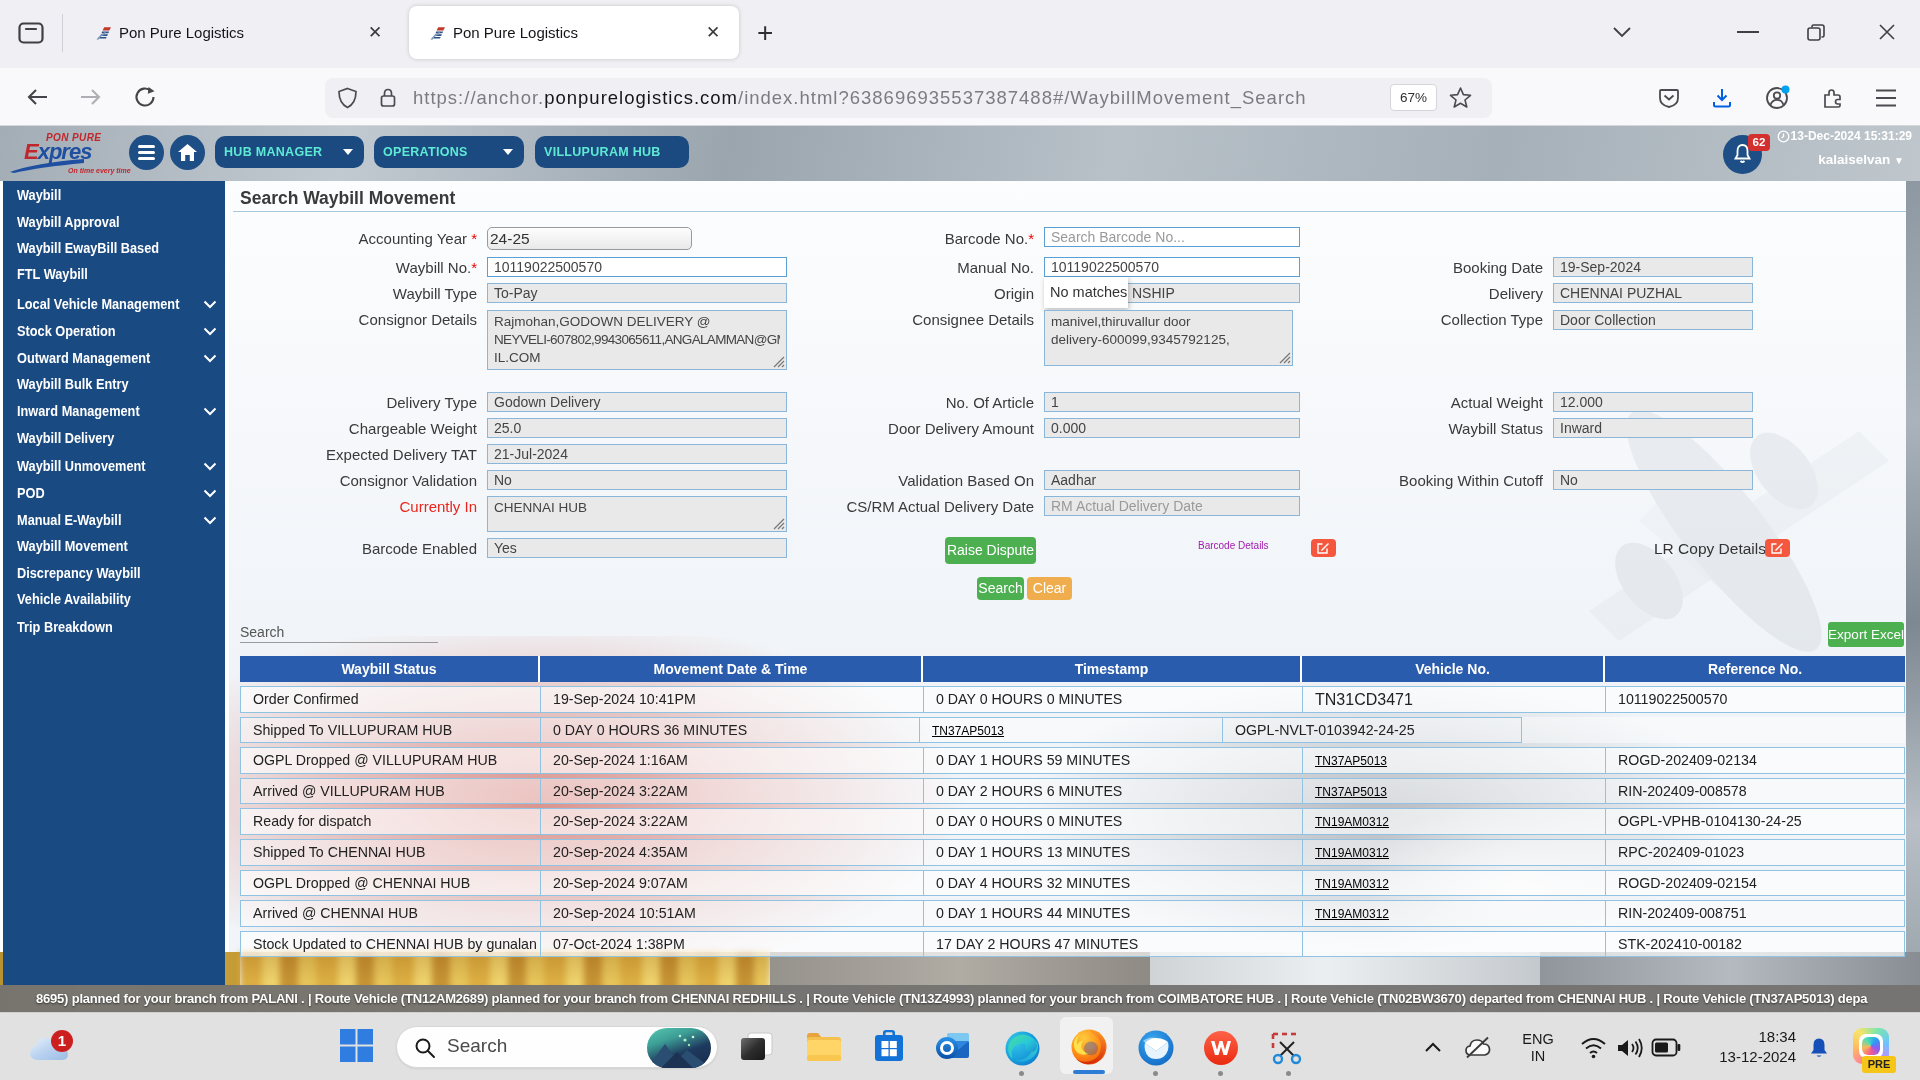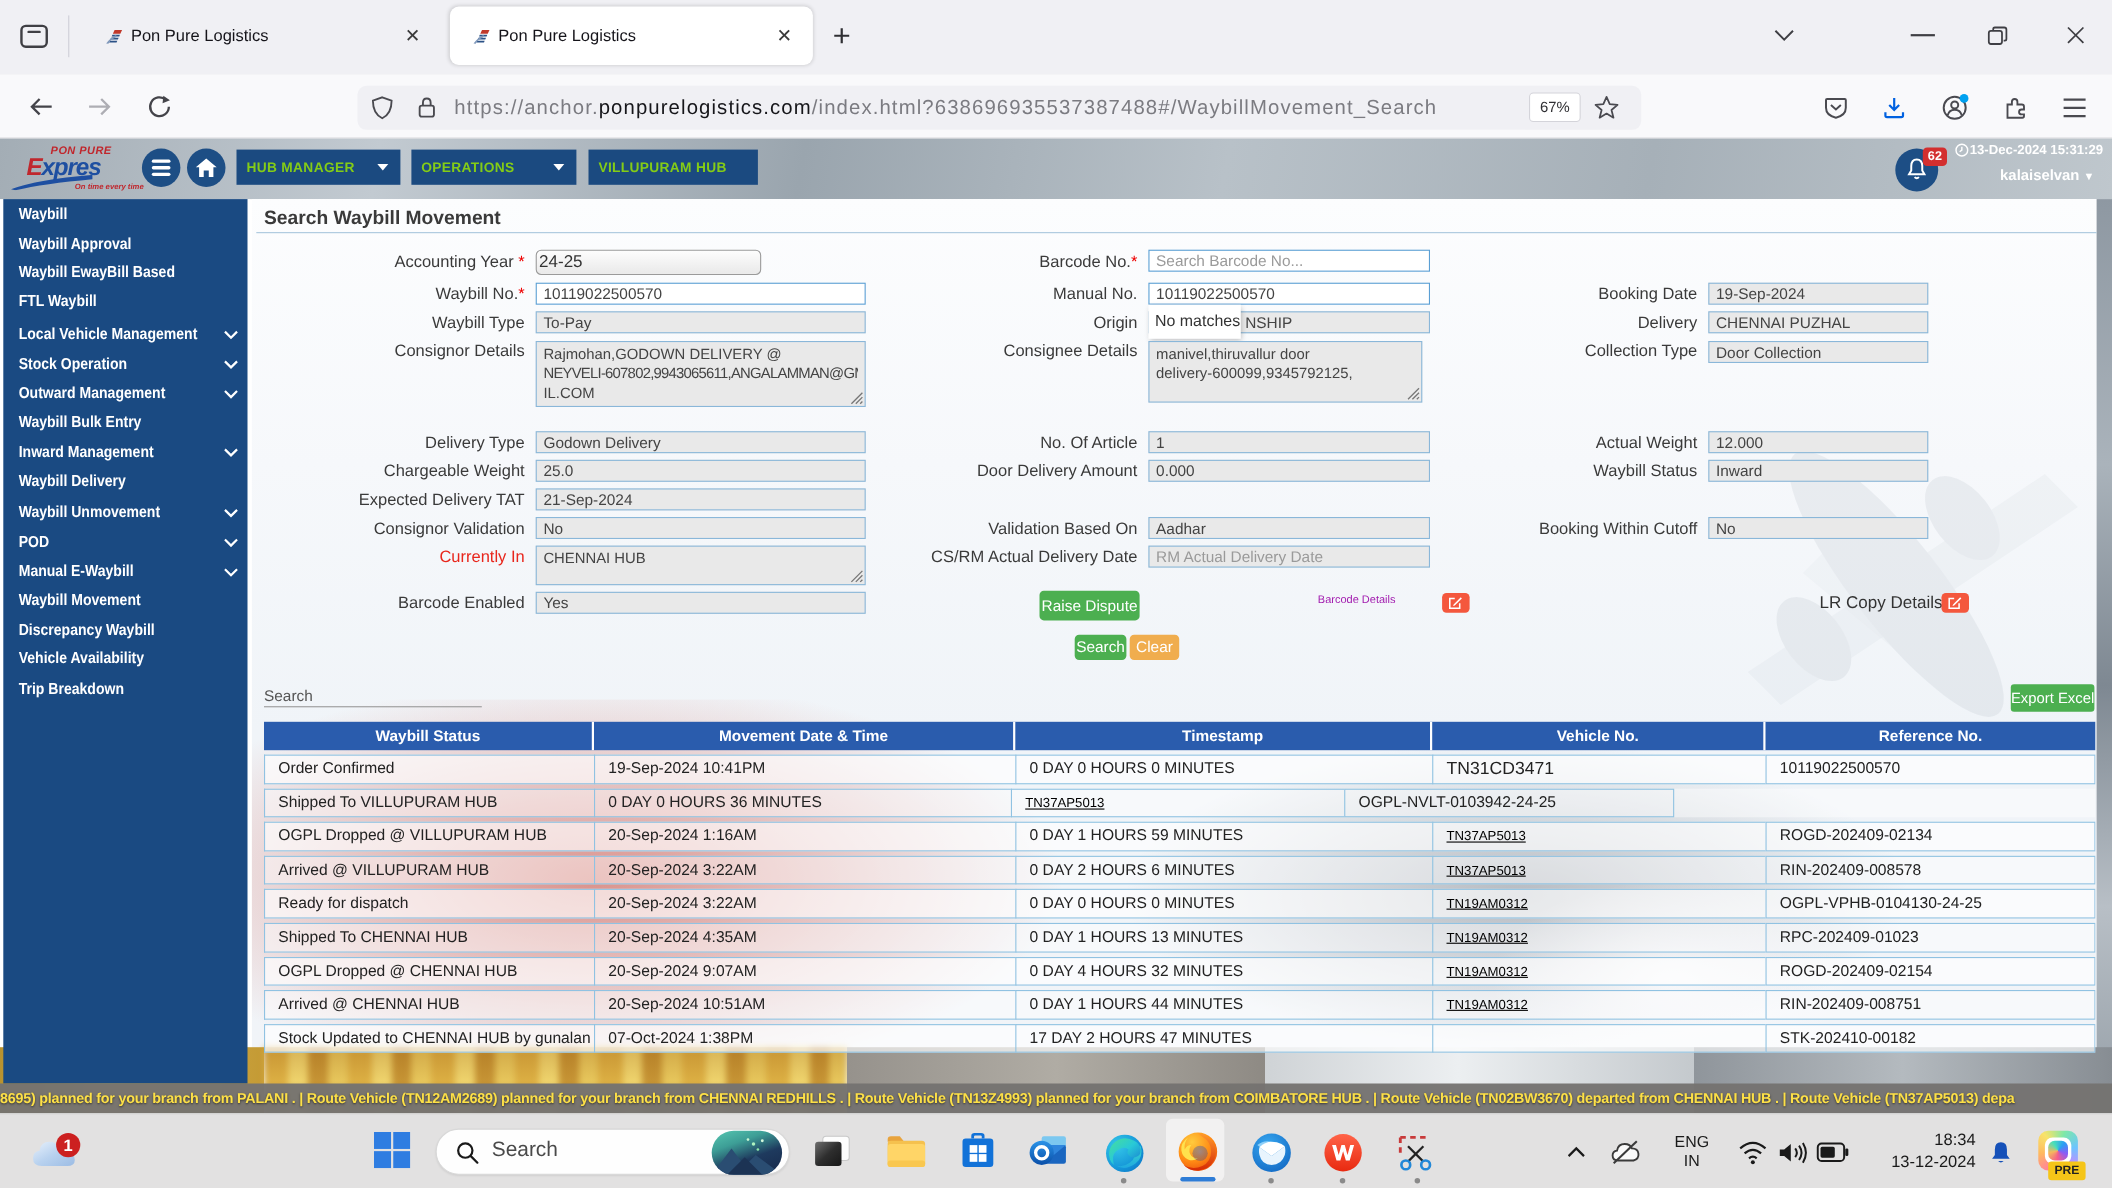--- a/index.html
+++ b/index.html
@@ -9,21 +9,21 @@
 
 #tabbar { position:absolute; left:0; top:0; width:1920px; height:68px; background:#f0f0f4; }
 #activetab { position:absolute; left:409px; top:6px; width:330px; height:53px; background:#fff; border-radius:8px; box-shadow:0 0 4px rgba(0,0,0,.18); }
 .tabtxt { font-size:15px; color:#15141a; }
 .tabx { font-size:17px; color:#3a3a3a; }
 #navbar { position:absolute; left:0; top:68px; width:1920px; height:58px; background:#f9f9fb; border-bottom:1px solid #d7d7db; }
 #urlbar { position:absolute; left:325px; top:10px; width:1167px; height:40px; background:#f0f0f4; border-radius:8px; }
 
 #appheader { position:absolute; left:0; top:126px; width:1920px; height:55px;
   background:linear-gradient(100deg,#a3adb5 0%,#c2cad1 18%,#9aa5ae 38%,#b8c1c8 58%,#a6b0b8 78%,#bfc7cd 100%); }
-.hdrbox { position:absolute; top:10px; height:32px; background:#1b4a80; color:#84cc16; font-weight:bold; font-size:12.5px; line-height:32px; padding-left:9px; letter-spacing:.3px; }
+.hdrbox { position:absolute; top:10px; height:32px; background:#1b4a80; color:#5eead4; font-weight:bold; font-size:12.5px; line-height:32px; padding-left:9px; letter-spacing:.3px;border-radius:10px; }
 .circbtn { position:absolute; top:9px; width:35px; height:35px; border-radius:50%; background:#1d4e85; }
 
 #sidebar { position:absolute; left:3px; top:181px; width:222px; height:804px; background:#1a4a82; }
 .sbi { position:absolute; left:14px; color:#fff; font-size:14.5px; font-weight:bold; white-space:nowrap; transform:scaleX(.88); transform-origin:0 0; }
 .sbc { position:absolute; left:200px; color:#fff; font-size:13px; font-weight:bold; }
 
 #content { position:absolute; left:229px; top:181px; width:1677px; height:804px;
   background:linear-gradient(180deg,#fcfdfe 0%,#f6f8fb 30%,#f0f4f8 60%,#f1f4f8 100%); }
 .lbl { position:absolute; width:260px; text-align:right; font-size:15px; color:#3a3a3a; white-space:nowrap; }
 .req { color:#e00; }
@@ -38,21 +38,21 @@
 #tbl { position:absolute; left:240px; top:656px; width:1665px; height:302px; overflow:hidden; }
 .thr { display:flex; background:#2a5cad; height:26px; }
 .thr div { color:#fff; font-weight:bold; font-size:14px; text-align:center; line-height:26px; border-right:2px solid #fff; }
 .trow { display:flex; height:26.6px; margin-top:4px; }
 .trow div { border:1px solid #90c2e2; border-right:none; font-size:14.2px; color:#222; line-height:25px; padding-left:12px; white-space:nowrap; overflow:hidden; }
 .trow div:last-child { border-right:1px solid #90c2e2; }
 .c1 { width:300px; } .c2 { width:383px; } .c3 { width:379px; } .c4 { width:303px; } .c5 { width:300px; }
 .vlink { color:#000000; text-decoration:underline; font-size:12px; }
 
 #strip { position:absolute; left:0; top:952px; width:1920px; height:60px; }
-#ticker { position:absolute; left:0; top:985px; width:1920px; height:27px; background:rgba(117,115,112,.96); color:#fde047; font-size:13px; letter-spacing:-.2px; font-weight:bold; line-height:27px; white-space:nowrap; overflow:hidden; text-shadow:0 1px 2px rgba(0,0,0,.6); }
+#ticker { position:absolute; left:0; top:985px; width:1920px; height:27px; background:rgba(117,115,112,.96); color:#ffffff; font-size:13px; letter-spacing:-.2px; font-weight:bold; line-height:27px; white-space:nowrap; overflow:hidden; text-shadow:0 1px 2px rgba(0,0,0,.6);padding-left:36px; }
 #taskbar { position:absolute; left:0; top:1012px; width:1920px; height:68px; background:#e2e1e1; border-top:1px solid #d0d0d0; }
 </style>
 </head>
 <body>
 <div id="root">
 
 <div id="tabbar">
   <svg class="abs" style="left:17px;top:19px" width="28" height="28" viewBox="0 0 28 28">
         <rect x="2.5" y="4.5" width="23" height="19" rx="4" fill="none" stroke="#3f3f44" stroke-width="2.2"></rect>
         <line x1="9" y1="10" x2="19" y2="10" stroke="#3f3f44" stroke-width="2.2" stroke-linecap="round"></line>
@@ -293,21 +293,21 @@
   <div class="inp" style="left:1553px;top:392px;width:200px">12.000</div>
 
   <div class="lbl" style="left:217px;top:420px">Chargeable Weight</div>
   <div class="inp" style="left:487px;top:418px;width:300px">25.0</div>
   <div class="lbl" style="left:774px;top:420px">Door Delivery Amount</div>
   <div class="inp" style="left:1044px;top:418px;width:256px">0.000</div>
   <div class="lbl" style="left:1283px;top:420px">Waybill Status</div>
   <div class="inp" style="left:1553px;top:418px;width:200px">Inward</div>
 
   <div class="lbl" style="left:217px;top:446px">Expected Delivery TAT</div>
-  <div class="inp" style="left:487px;top:444px;width:300px">21-Sep-2024</div>
+  <div class="inp" style="left:487px;top:444px;width:300px">21-Jul-2024</div>
 
   <div class="lbl" style="left:217px;top:472px">Consignor Validation</div>
   <div class="inp" style="left:487px;top:470px;width:300px">No</div>
   <div class="lbl" style="left:774px;top:472px">Validation Based On</div>
   <div class="inp" style="left:1044px;top:470px;width:256px">Aadhar</div>
   <div class="lbl" style="left:1283px;top:472px">Booking Within Cutoff</div>
   <div class="inp" style="left:1553px;top:470px;width:200px">No</div>
 
   <div class="lbl" style="left:217px;top:498px;color:#e8261c">Currently In</div>
   <div class="tarea" style="left:487px;top:496px;width:300px;height:36px">CHENNAI HUB

